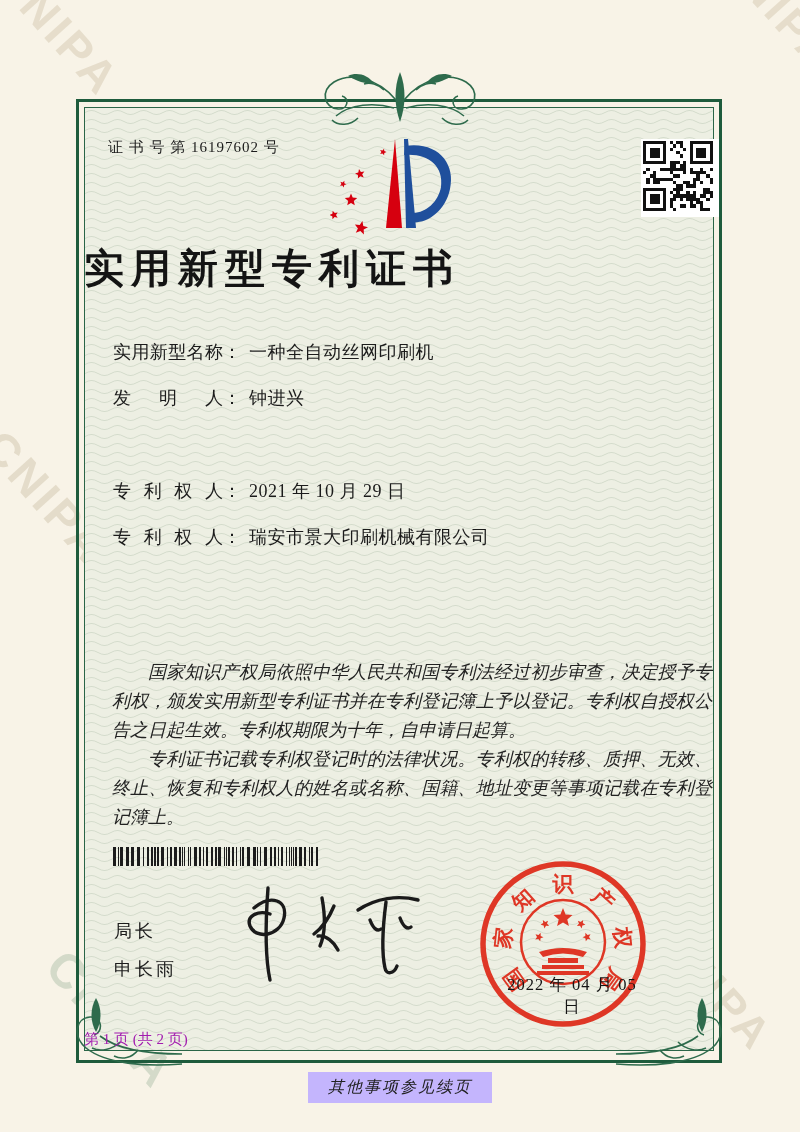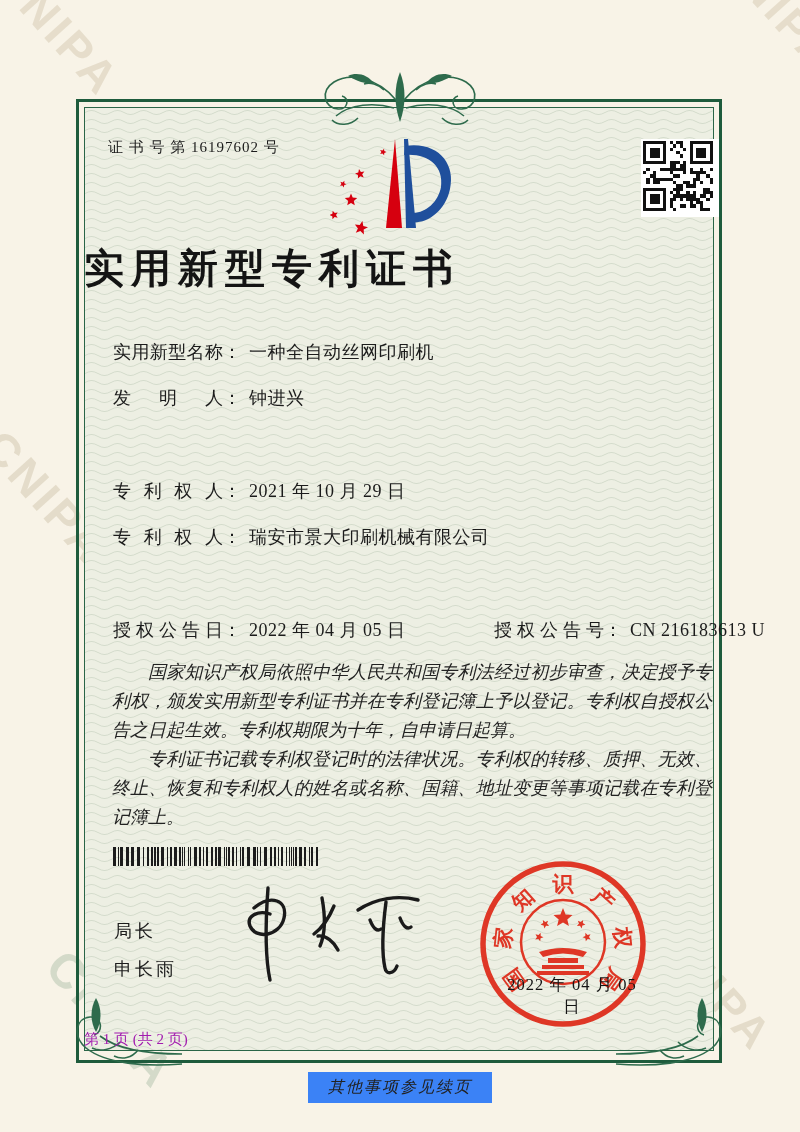--- a/index.html
+++ b/index.html
@@ -45,21 +45,21 @@
 
   
   .seal{left:477px;top:858px;width:172px;height:172px;opacity:0.93;}
   .seal-date{left:496px;top:974px;width:152px;text-align:center;font-size:16.5px;
              color:#141414;letter-spacing:1px;}
   .sealchar{font-size:21px;font-weight:bold;fill:#de2a18;text-anchor:middle;
             font-family:"Liberation Serif",serif;}
 
   
   .page-info{left:84px;top:1030px;width:628px;font-size:15px;color:#a21caf;}
-  .cont-note{left:50%;top:1072px;transform:translateX(-50%);background:#3b82f6;
+  .cont-note{left:50%;top:1072px;transform:translateX(-50%);background:#c4b5fd;
              padding:5px 20px;font-size:16px;font-style:italic;color:#222;letter-spacing:2px;}
 
   .green-orn{color:#2e6b4c;}
 </style>
 </head>
 <body>
 
 <div class="page">
 
   <div class="wm" style="left:-22px;top:2px;font-size:46px;color:rgba(188,172,138,0.30);">CNIPA</div>
@@ -348,24 +348,20 @@
   </div>
   <div class="abs frow" style="top:386px">
     <span class="flabel">发明人</span><span class="fcolon">：</span><span class="fvalue">钟进兴</span>
   </div>
   <div class="abs frow" style="top:479px">
     <span class="flabel">专利权人</span><span class="fcolon">：</span><span class="fvalue">2021 年 10 月 29 日</span>
   </div>
   <div class="abs frow" style="top:525px">
     <span class="flabel">专利权人</span><span class="fcolon">：</span><span class="fvalue">瑞安市景大印刷机械有限公司</span>
   </div>
-  <div class="abs frow" style="top:618px">
-    <span><span class="flabel">授权公告日</span><span class="fcolon">：</span><span class="fvalue">2022 年 04 月 05 日</span></span>
-    <span class="frow2nd"><span class="flabel">授权公告号</span><span class="fcolon">：</span><span class="fvalue">CN 216183613 U</span></span>
-  </div>
 
   <div class="abs body-text">
     <p>国家知识产权局依照中华人民共和国专利法经过初步审查，决定授予专利权，颁发实用新型专利证书并在专利登记簿上予以登记。专利权自授权公告之日起生效。专利权期限为十年，自申请日起算。</p>
     <p>专利证书记载专利权登记时的法律状况。专利权的转移、质押、无效、终止、恢复和专利权人的姓名或名称、国籍、地址变更等事项记载在专利登记簿上。</p>
   </div>
 
   <div class="abs barcode" id="barcodebox"><svg width="208" height="19" shape-rendering="crispEdges" xmlns="http://www.w3.org/2000/svg">
         <rect x="0" y="0" width="3" height="19" fill="#1c1c1c"></rect>
         <rect x="5" y="0" width="1" height="19" fill="#1c1c1c"></rect>
         <rect x="7" y="0" width="3" height="19" fill="#1c1c1c"></rect>

